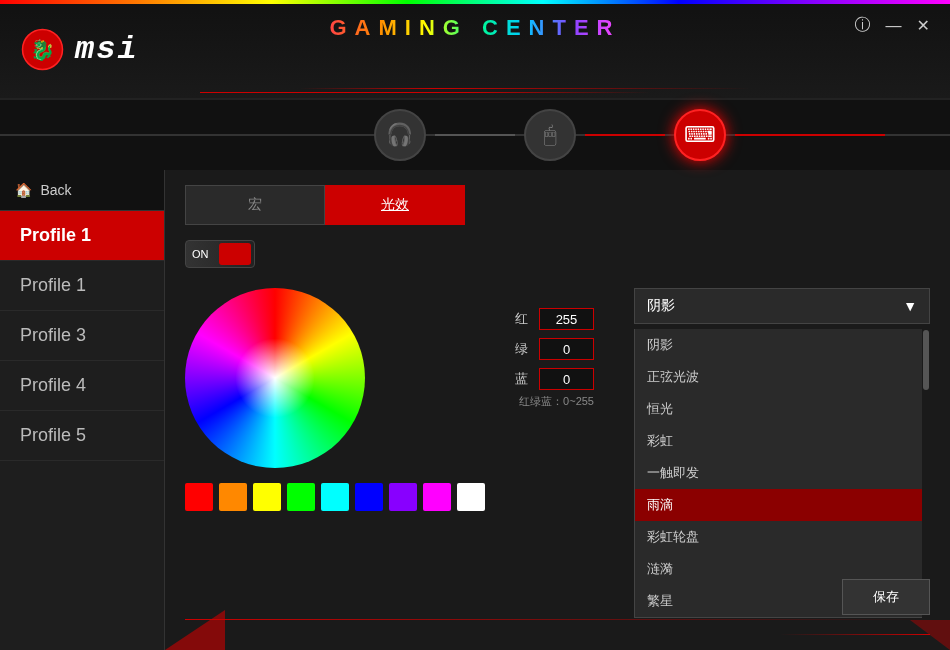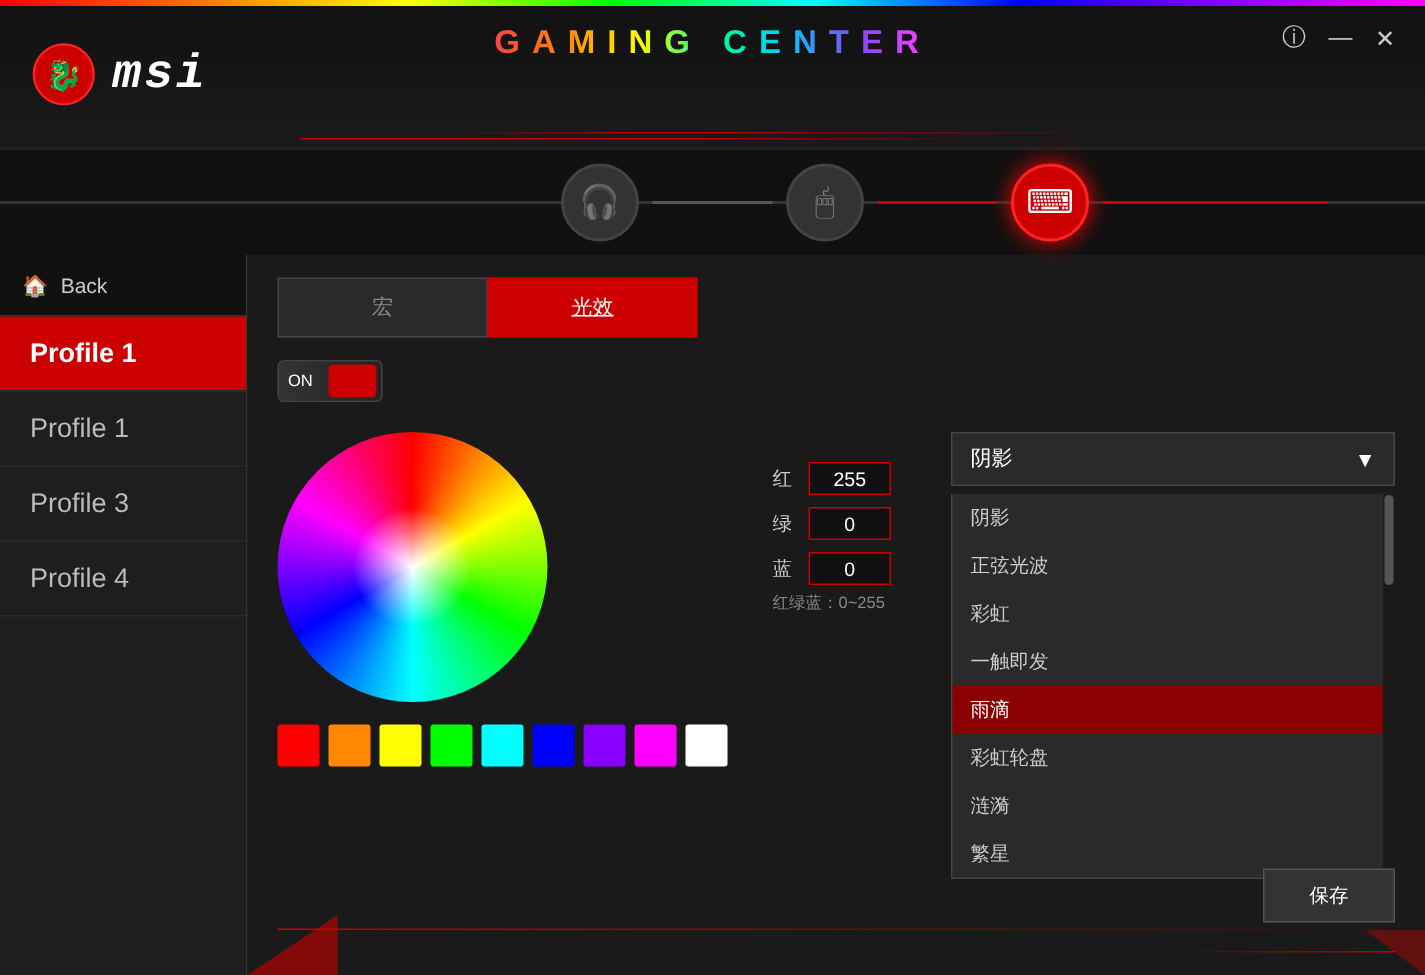--- a/index.html
+++ b/index.html
@@ -349,20 +349,21 @@
       color: #fff;
       font-size: 13px;
       text-align: center;
       padding: 0 4px;
     }
 
     .rgb-hint {
       font-size: 11px;
       color: #888;
       margin-top: 4px;
+      text-align: right;
     }
 
     
     .color-swatches {
       display: flex;
       gap: 6px;
       margin-top: 15px;
     }
 
     .swatch {
@@ -569,20 +570,23 @@
       <span>Profile 1</span>
     </div>
     <div class="profile-item">
       <span>Profile 1</span>
     </div>
     <div class="profile-item">
       <span>Profile 3</span>
     </div>
     <div class="profile-item">
       <span>Profile 4</span>
+    </div>
+    <div class="profile-item">
+      <span>Profile 5</span>
     </div>
   </div>
 
   <div class="content">
 
     <div class="tab-bar">
       <button class="tab-btn inactive">
         <span>宏</span>
       </button>
       <button class="tab-btn active">
@@ -642,20 +646,23 @@
         </div>
         <div class="effect-list-wrapper">
           <div class="effect-list">
             <div class="effect-item">
               <span>阴影</span>
             </div>
             <div class="effect-item">
               <span>正弦光波</span>
             </div>
             <div class="effect-item">
+              <span>恒光</span>
+            </div>
+            <div class="effect-item">
               <span>彩虹</span>
             </div>
             <div class="effect-item">
               <span>一触即发</span>
             </div>
             <div class="effect-item selected">
               <span>雨滴</span>
             </div>
             <div class="effect-item">
               <span>彩虹轮盘</span>

